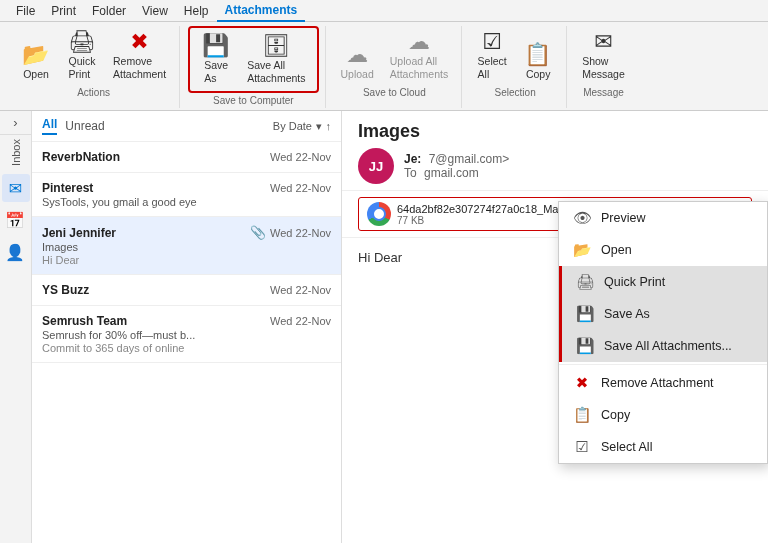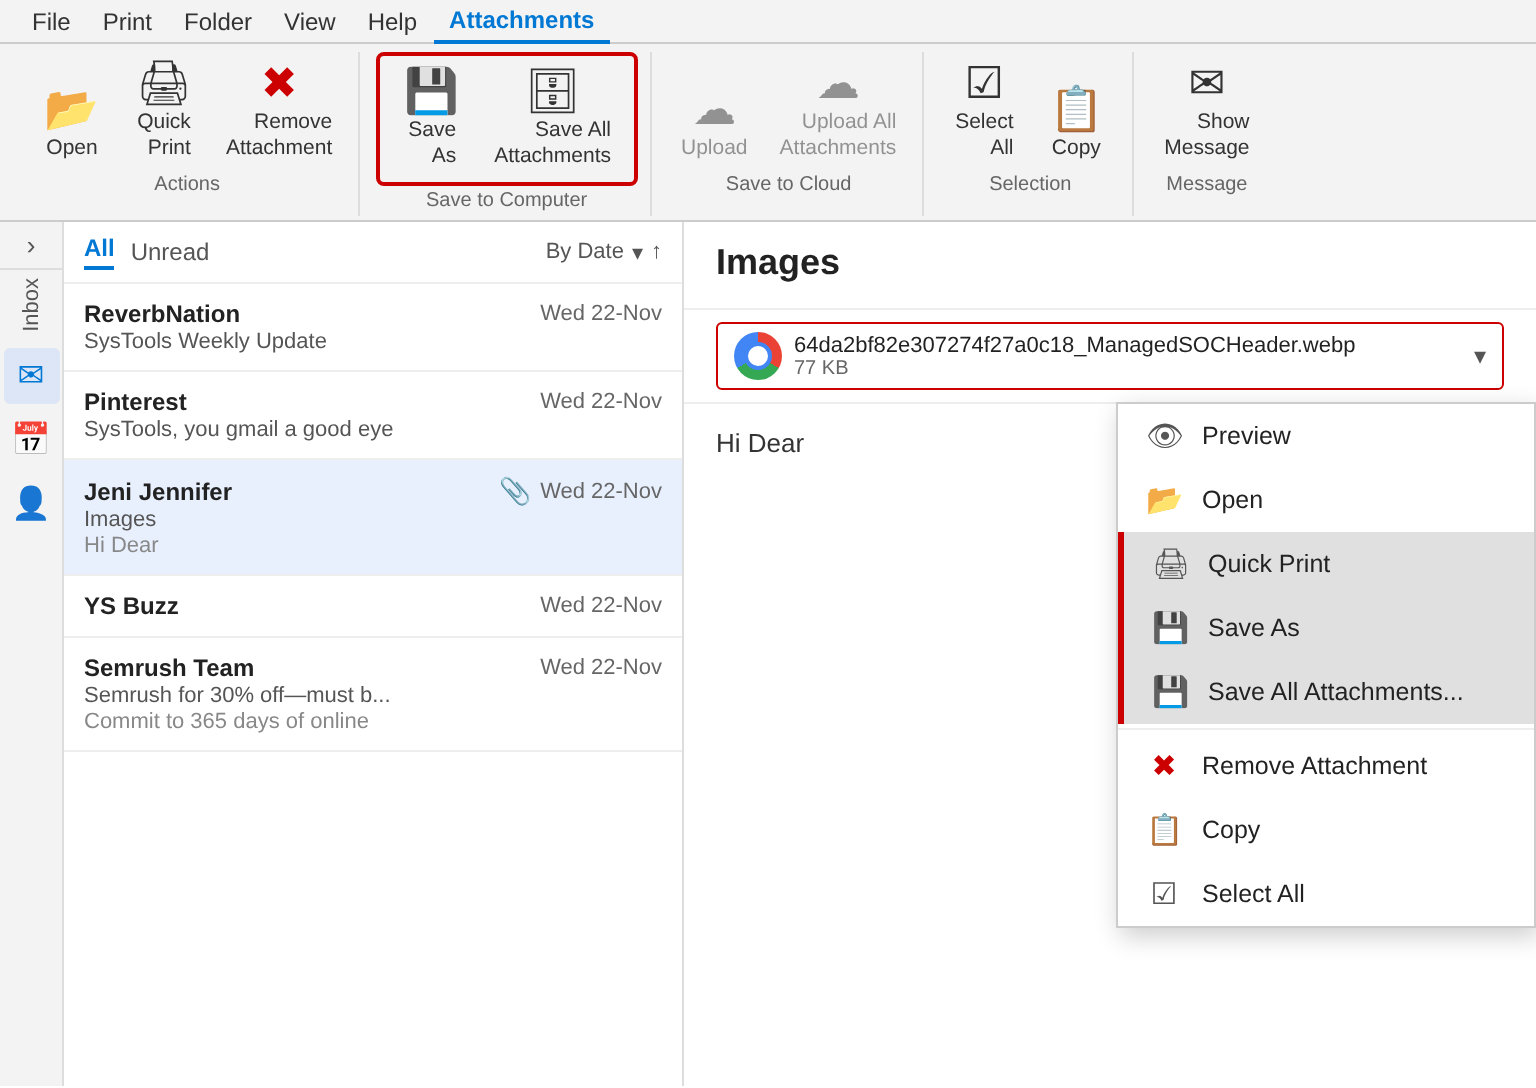--- a/index.html
+++ b/index.html
@@ -51,21 +51,21 @@
       align-items: center;
       padding: 4px 6px;
       cursor: pointer;
       border-radius: 3px;
       min-width: 44px;
       font-size: 11px;
       color: #333;
       border: 1px solid transparent;
     }
     .ribbon-btn .icon { font-size: 22px; margin-bottom: 2px; line-height: 1; }
-    .ribbon-btn .label { font-size: 10.5px; text-align: right; line-height: 1.2; }
+    .ribbon-btn .label { font-size: 10.5px; text-align: left; line-height: 1.2; }
     .ribbon-group-label {
       font-size: 10px;
       color: #666;
       margin-top: 2px;
     }
 
     
     .main-content {
       display: flex;
       height: calc(544px - 22px - 90px);
@@ -377,21 +377,20 @@
     <div class="email-list-scroll">
 
     <div class="email-item">
     <div class="email-header-row">
       <span class="email-sender">ReverbNation</span>
       <div style="display:flex;align-items:center;gap:4px;">
 
         <span class="email-date">Wed 22-Nov</span>
       </div>
     </div>
-    <div class="email-subject">SysTools Weekly Update</div>
 
   </div>
         <div class="email-item">
     <div class="email-header-row">
       <span class="email-sender">Pinterest</span>
       <div style="display:flex;align-items:center;gap:4px;">
 
         <span class="email-date">Wed 22-Nov</span>
       </div>
     </div>
@@ -428,20 +427,33 @@
     </div>
     <div class="email-subject">Semrush for 30% off—must b...</div>
     <div class="email-preview">Commit to 365 days of online</div>
   </div>
       </div>
   </div>
 
   <div class="reading-pane">
     <div class="reading-header">
       <div class="reading-title">Images</div>
+      <div class="reading-from">
+        <div class="avatar">JJ</div>
+        <div class="from-details">
+          <div class="from-name">
+            <span>Je:</span>
+            <span style="color:#666;font-weight:normal;margin-left:4px;">7@gmail.com&gt;</span>
+          </div>
+          <div class="from-to">
+            <span>To</span>
+            <span style="margin-left:4px;">gmail.com</span>
+          </div>
+        </div>
+      </div>
     </div>
 
     <div class="attachment-bar">
       <div class="attachment-item">
         <div class="attachment-chrome-icon"></div>
         <div style="flex:1;overflow:hidden;">
           <div class="attachment-name">64da2bf82e307274f27a0c18_ManagedSOCHeader.webp</div>
           <div class="attachment-size">77 KB</div>
         </div>
         <span class="attachment-chevron">▾</span>

